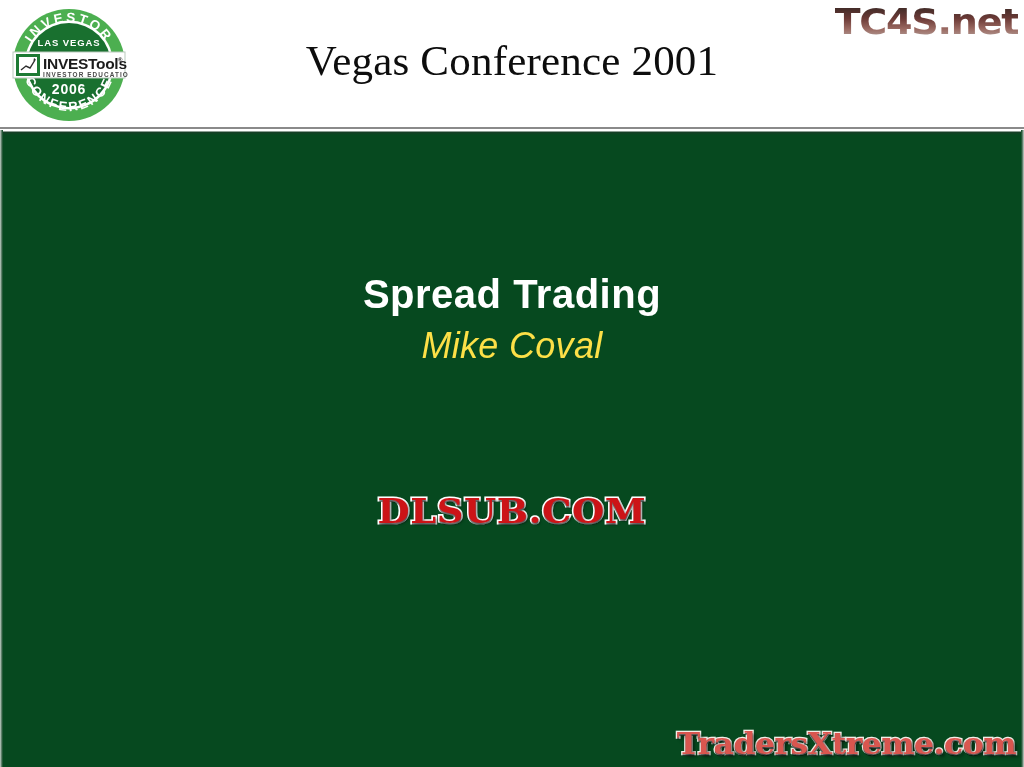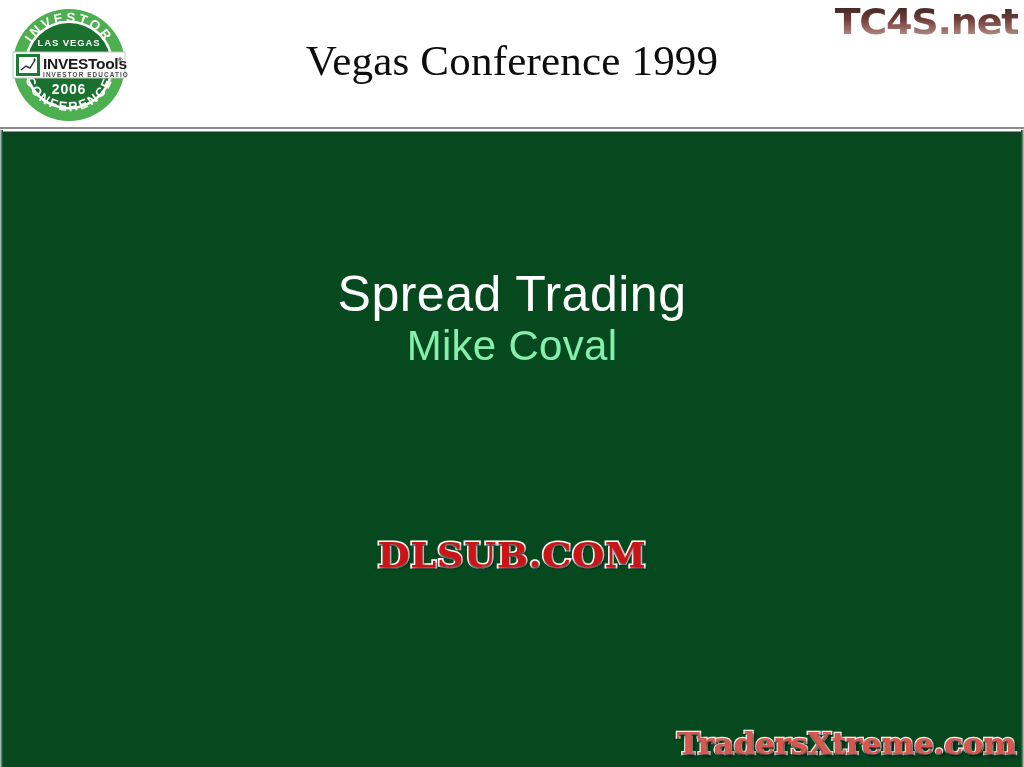--- a/index.html
+++ b/index.html
@@ -109,45 +109,45 @@
 
   
   #title-block {
     position: absolute;
     left: 0; top: 135px;
     width: 1024px;
     text-align: center;
   }
   .main-title {
     font-family: "Liberation Sans", sans-serif;
-    font-size: 50px;
-    font-weight: 400;
+    font-size: 40px;
+    font-weight: 700;
     color: #ffffff;
     line-height: 58px;
     letter-spacing: 0.5px;
     white-space: nowrap;
   }
   .sub-title {
     font-family: "Liberation Sans", sans-serif;
-    font-size: 42px;
+    font-size: 36px;
     font-weight: 400;
-    color: #86efac;
+    color: #fde047;
     line-height: 46px;
     letter-spacing: 0.3px;
     white-space: nowrap;
+    font-style: italic;
   }
 
   
   #dlsub {
     position: absolute;
     left: 0; top: 362px;
     width: 1024px;
     text-align: center;
     pointer-events: none;
-    margin-top: 44px;
   }
   #dlsub .wm {
     display: inline-block;
     font-family: "DejaVu Serif", serif;
     font-size: 33px;
     font-weight: 700;
     letter-spacing: 0.5px;
     color: #cc1417;
     transform: scaleX(1.12) scaleY(1.02);
     -webkit-text-stroke: 3px #ffffff;
@@ -241,21 +241,21 @@
         <polygon points="24,52 26,53.6 23.4,55" fill="#2d2d2d"></polygon>
 
         <text x="33" y="63" font-family="'Liberation Sans', sans-serif" font-size="15.5" font-weight="bold" fill="#1b1b1b" letter-spacing="-0.3">INVESTools</text>
         <text x="108" y="56" font-family="'Liberation Sans', sans-serif" font-size="6" font-weight="bold" fill="#1b1b1b">®</text>
         <text x="33" y="70.5" font-family="'Liberation Sans', sans-serif" font-size="6.4" font-weight="bold" fill="#4a4a4a" letter-spacing="1.1">INVESTOR EDUCATION</text>
 
         <text x="59" y="88" text-anchor="middle" font-family="'Liberation Sans', sans-serif" font-size="14" font-weight="bold" fill="#ffffff" letter-spacing="0.8">2006</text>
       </svg>
     </div>
 
-    <div id="header-title">Vegas Conference 1999</div>
+    <div id="header-title">Vegas Conference 2001</div>
 
     <div id="tc4s">TC4S.net</div>
 
     <div id="header-rule"></div>
   </div>
 
   <div id="stage">
     <div id="stage-topline"></div>
     <div id="stage-leftline"></div>
     <div id="stage-rightline"></div>

